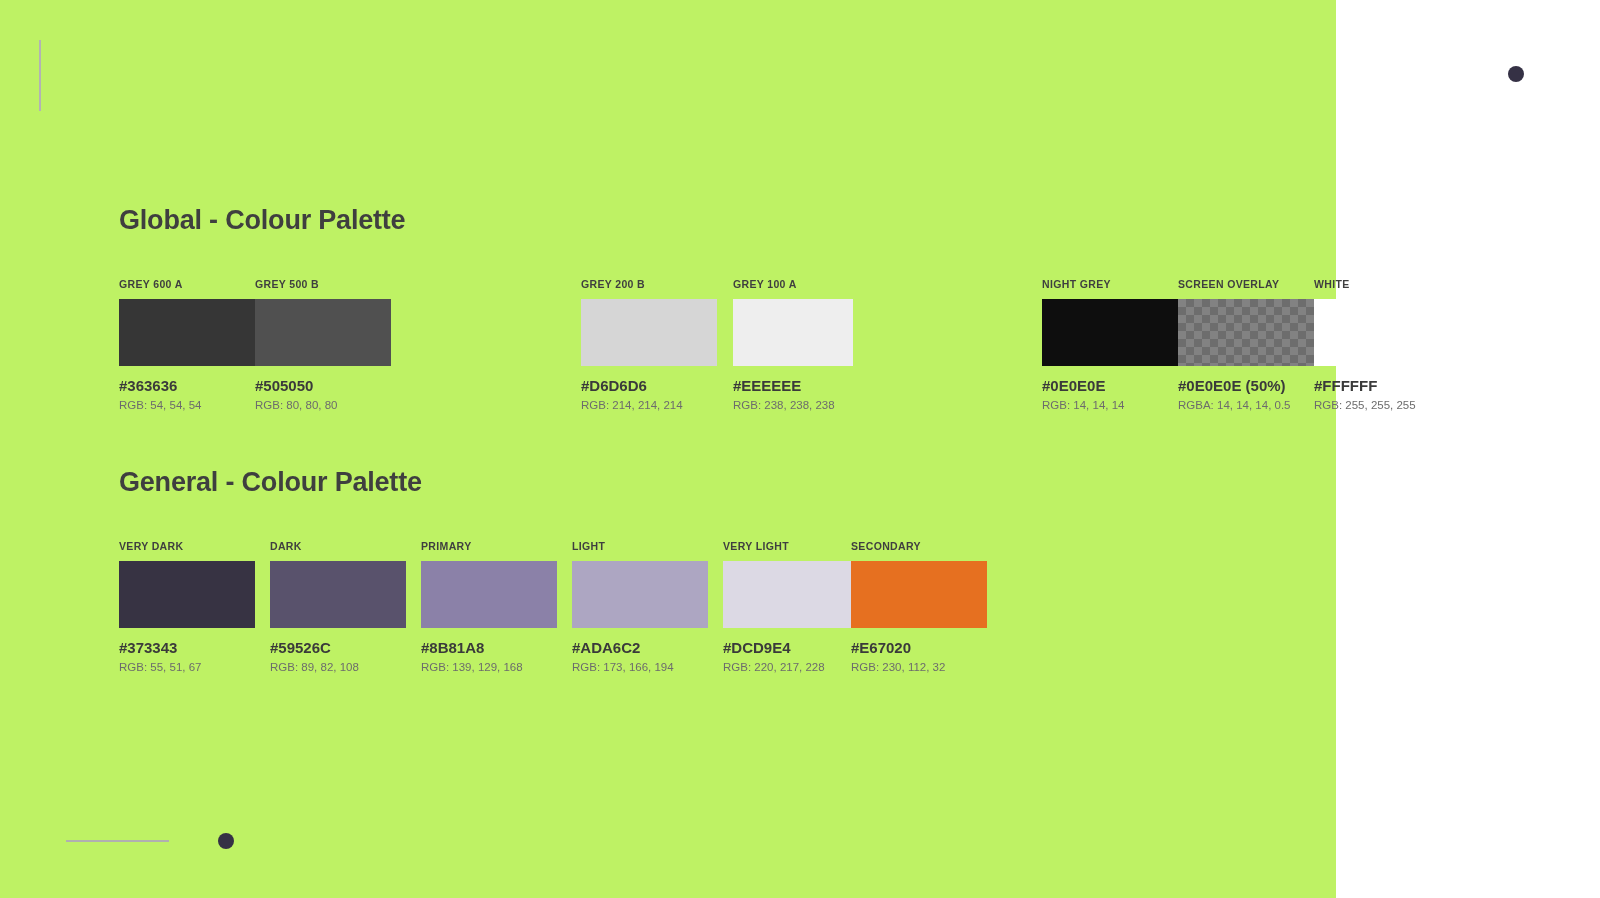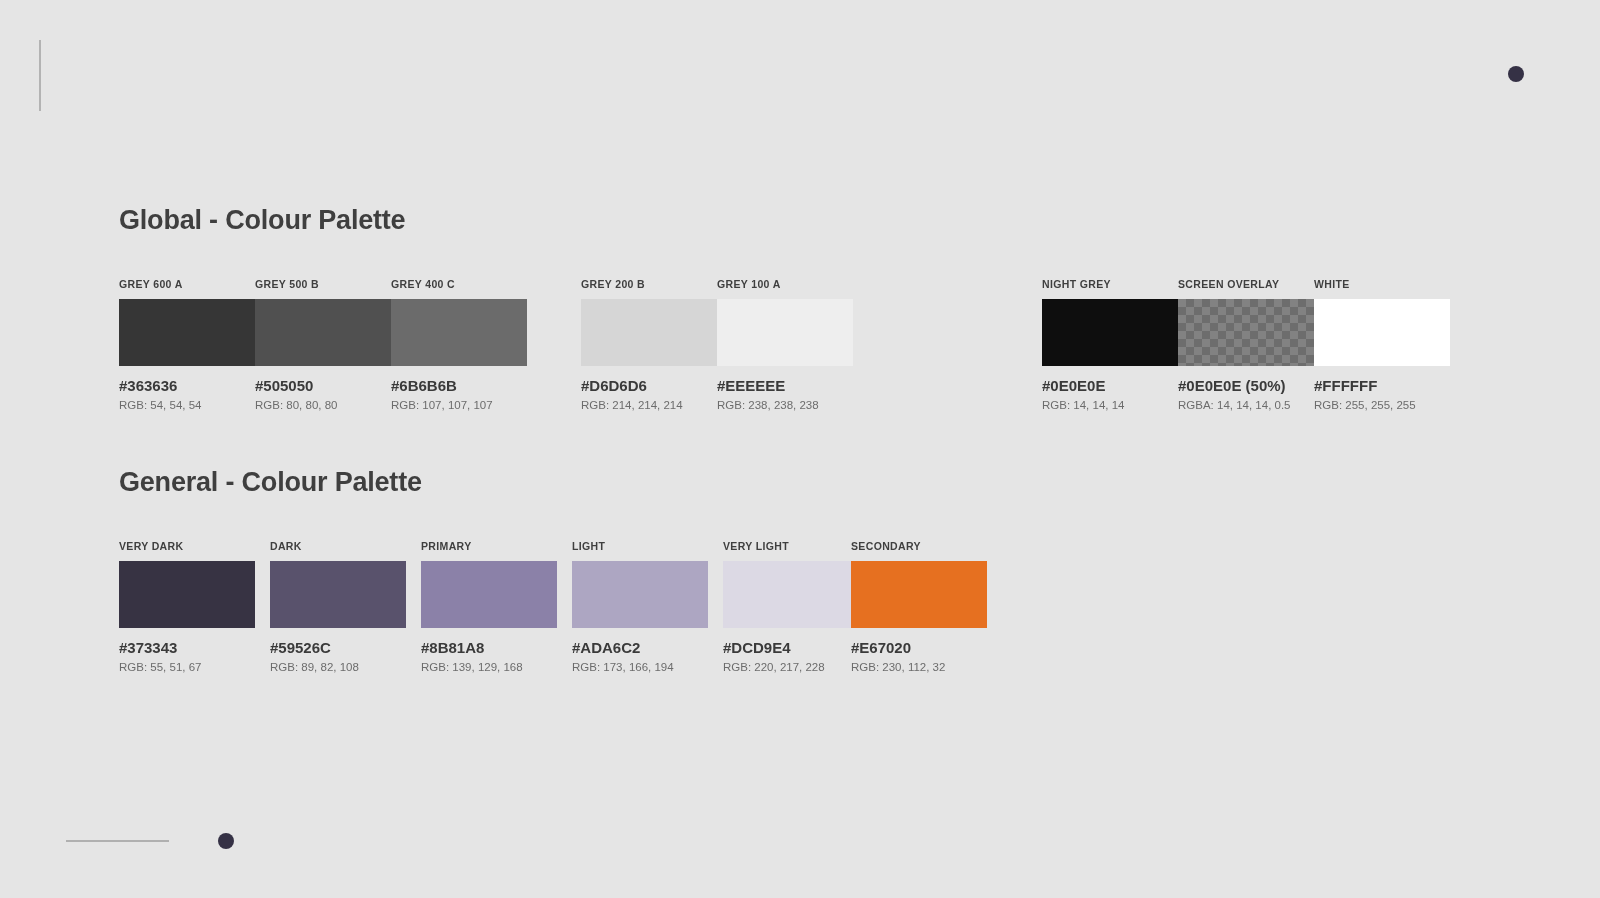--- a/index.html
+++ b/index.html
@@ -2,21 +2,21 @@
 <html><head>
 <meta charset="utf-8">
 <style>
   * { margin:0; padding:0; box-sizing:border-box; }
   html, body {
     width:1600px; height:898px;
     background:#ffffff;
     font-family:"Liberation Sans", sans-serif;
     overflow:hidden;
   }
-  .page { position:relative; width:1600px; height:898px; background:#e5e5e5; }
+  .page { position:relative; width:1336px; height:898px; background:#bef264; }
 
   
   .deco-vline {
     position:absolute; left:39px; top:40px;
     width:2px; height:71px; background:#b3b3b3;
   }
   .deco-dot-tr {
     position:absolute; left:1508px; top:66px;
     width:16px; height:16px; border-radius:50%;
     background:#353145;
@@ -89,36 +89,30 @@
         <div class="sw-chip" style="background: rgb(54, 54, 54);"></div>
         <div class="sw-hex">#363636</div>
         <div class="sw-rgb">RGB: 54, 54, 54</div>
       </div>
       <div class="swatch-col" style="width: 136px;">
         <div class="sw-label">GREY 500 B</div>
         <div class="sw-chip" style="background: rgb(80, 80, 80);"></div>
         <div class="sw-hex">#505050</div>
         <div class="sw-rgb">RGB: 80, 80, 80</div>
       </div>
-      <div class="swatch-col" style="width: 136px;">
-        <div class="sw-label">GREY 400 C</div>
-        <div class="sw-chip" style="background: rgb(107, 107, 107);"></div>
-        <div class="sw-hex">#6B6B6B</div>
-        <div class="sw-rgb">RGB: 107, 107, 107</div>
-      </div>
     </div>
 
   <div class="group" id="g-0-1" style="left:581px; top:278px;">
       <div class="swatch-col" style="width: 136px;">
         <div class="sw-label">GREY 200 B</div>
         <div class="sw-chip" style="background: rgb(214, 214, 214);"></div>
         <div class="sw-hex">#D6D6D6</div>
         <div class="sw-rgb">RGB: 214, 214, 214</div>
       </div>
-      <div class="swatch-col" style="width: 136px;">
+      <div class="swatch-col" style="width: 136px; padding-left: 16px;">
         <div class="sw-label">GREY 100 A</div>
         <div class="sw-chip" style="background: rgb(238, 238, 238);"></div>
         <div class="sw-hex">#EEEEEE</div>
         <div class="sw-rgb">RGB: 238, 238, 238</div>
       </div>
     </div>
 
   <div class="group" id="g-0-2" style="left:1042px; top:278px;">
       <div class="swatch-col" style="width: 136px;">
         <div class="sw-label">NIGHT GREY</div>

